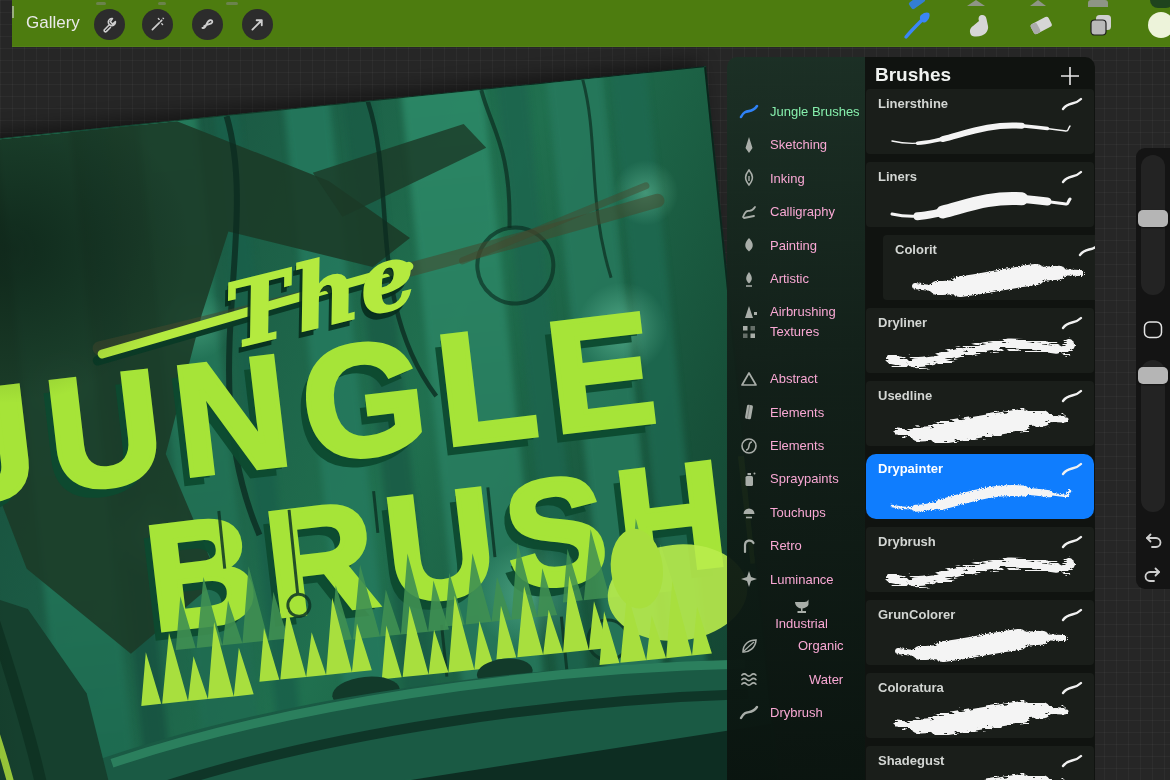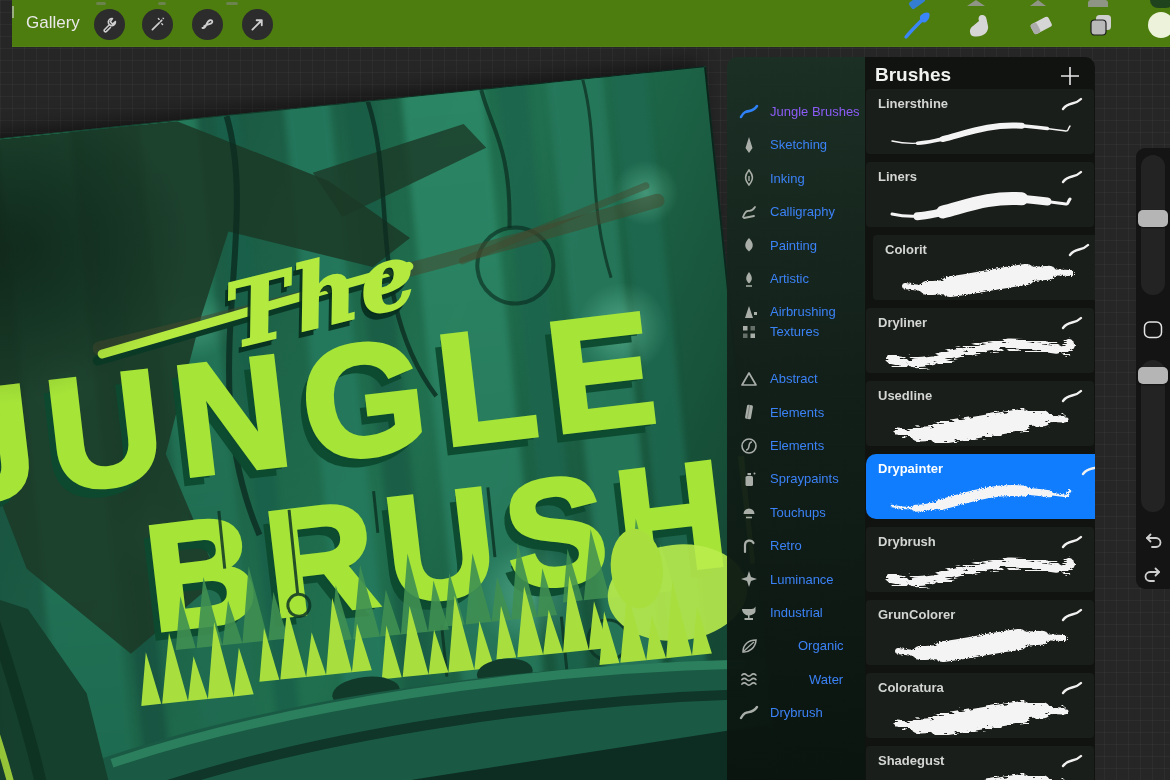--- a/index.html
+++ b/index.html
@@ -39,24 +39,24 @@
   .artifact{position:absolute;opacity:.85;}
   
   #brushes-panel{left:727px;top:57px;width:368px;height:723px;z-index:5;border-radius:10px 10px 0 0;overflow:hidden;}
   #cat-col{position:absolute;left:0;top:0;width:138px;height:100%;
     background:linear-gradient(176deg,rgba(27,48,37,.94),rgba(17,31,24,.95) 45%,rgba(10,20,15,.97));}
   #list-col{position:absolute;left:138px;top:0;width:230px;height:100%;background:#101310;}
   #panel-title{position:absolute;left:148px;top:7px;font-size:19px;font-weight:700;color:#f0f2f0;}
   #add-brush-btn{position:absolute;left:330px;top:6px;width:26px;height:26px;color:#e8e8e8;}
   .cat{position:absolute;left:0;width:138px;height:33px;display:flex;align-items:center;cursor:default;}
   .cicon{width:20px;height:20px;margin-left:12px;flex:0 0 auto;display:flex;align-items:center;justify-content:center;}
-  .clabel{margin-left:11px;font-size:13px;color:#3b82f6;white-space:nowrap;}
-  .cat.sel .clabel{color:#8b5cf6;}
+  .clabel{margin-left:11px;font-size:13px;color:#f9a8d4;white-space:nowrap;}
+  .cat.sel .clabel{color:#86efac;}
   .cell{position:absolute;left:1px;width:228px;height:65px;background:#1a1e1a;border-radius:4px;overflow:hidden;}
-  .cell.sel{background:#0f7dfe;border-radius:10px;padding-left:20px;}
+  .cell.sel{background:#0f7dfe;border-radius:10px;}
   .bname{position:absolute;left:12px;top:7px;font-size:13px;font-weight:700;color:#d3d6d3;}
   .cell.sel .bname{color:#ffffff;}
   .bglyph{position:absolute;right:10px;top:8px;width:24px;height:14px;}
   .bstroke{position:absolute;left:12px;top:22px;}
   
   #side-controls{left:1136px;top:148px;width:34px;height:441px;background:#141414;border-radius:9px 0 0 9px;z-index:5;}
   .slider-track{position:absolute;left:5px;width:24px;background:#232323;border-radius:12px;}
   .slider-thumb{position:absolute;left:2px;width:30px;height:17px;background:#b5b5b5;border-radius:5px;box-shadow:0 1px 2px rgba(0,0,0,.5);}
   #modify-btn{position:absolute;left:6px;top:172px;width:22px;height:20px;color:#e3e3e3;}
   .histbtn{position:absolute;left:6px;width:22px;height:22px;color:#cfcfcf;}
@@ -354,21 +354,21 @@
         <span class="clabel">Retro</span>
       </div>
       <div class="cat" style="top: 505.6px;">
         <span class="cicon">
           <svg width="20" height="20" viewBox="0 0 20 20">
             <path d="M10,2 L12,8 L18,10 L12,12 L10,18 L8,12 L2,10 L8,8 Z" fill="#a9aea9"></path>
           </svg>
         </span>
         <span class="clabel">Luminance</span>
       </div>
-      <div class="cat" style="top: 539px;">
+      <div class="cat" style="top: 539px; flex-direction: column;">
         <span class="cicon">
           <svg width="20" height="20" viewBox="0 0 20 20">
             <path d="M3,6 h9 a4.5,4.5 0 0 0 4.5,-2.5 V8 C16.5,10.5 13,12 10.5,12.5 v2.5 h3.5 v2 H5.5 v-2 H9 v-2.5 C5.5,12 3,9 3,6 Z" fill="#a9aea9"></path>
           </svg>
         </span>
         <span class="clabel">Industrial</span>
       </div>
       <div class="cat" style="top: 572.4px; gap: 28px;">
         <span class="cicon">
           <svg width="20" height="20" viewBox="0 0 20 20">
@@ -415,21 +415,21 @@
         <span class="bname">Liners</span>
         <span class="bglyph"><svg width="24" height="14" viewBox="0 0 24 14">
             <path d="M3,12 C9,4 14,9 21,2" fill="none" stroke="#f0f0f0" stroke-width="2.4" stroke-linecap="round"></path>
           </svg></span>
         <svg class="bstroke" width="204" height="40" viewBox="0 0 204 40">
           <path d="M14,30 C60,41 92,10 146,15 S186,23 192,15" pathLength="100" fill="none" stroke="#f4f4f4" stroke-linecap="round" stroke-width="3"></path>
           <path d="M14,30 C60,41 92,10 146,15 S186,23 192,15" pathLength="100" fill="none" stroke="#f4f4f4" stroke-linecap="round" stroke-width="8" stroke-dasharray="72 28" stroke-dashoffset="-14"></path>
           <path d="M14,30 C60,41 92,10 146,15 S186,23 192,15" pathLength="100" fill="none" stroke="#f4f4f4" stroke-linecap="round" stroke-width="13" stroke-dasharray="44 56" stroke-dashoffset="-28"></path>
         </svg>
       </div>
-      <div class="cell" style="top: 178px; left: 146px;">
+      <div class="cell" style="top: 178px; left: 156px;">
         <span class="bname">Colorit</span>
         <span class="bglyph"><svg width="24" height="14" viewBox="0 0 24 14">
             <path d="M3,12 C9,4 14,9 21,2" fill="none" stroke="#f0f0f0" stroke-width="2.4" stroke-linecap="round"></path>
           </svg></span>
         <svg class="bstroke" width="204" height="40" viewBox="0 0 204 40">
           <path d="M20,29 C72,38 122,12 186,16" pathLength="100" fill="none" stroke="#f4f4f4" stroke-linecap="round" stroke-width="6" filter="url(#rough1)"></path>
           <path d="M20,29 C72,38 122,12 186,16" pathLength="100" fill="none" stroke="#f4f4f4" stroke-linecap="round" stroke-width="14" stroke-dasharray="74 26" stroke-dashoffset="-13" filter="url(#rough1)"></path>
           <path d="M20,29 C72,38 122,12 186,16" pathLength="100" fill="none" stroke="#f4f4f4" stroke-linecap="round" stroke-width="21" stroke-dasharray="46 54" stroke-dashoffset="-27" filter="url(#rough1)"></path>
         </svg>
       </div>

